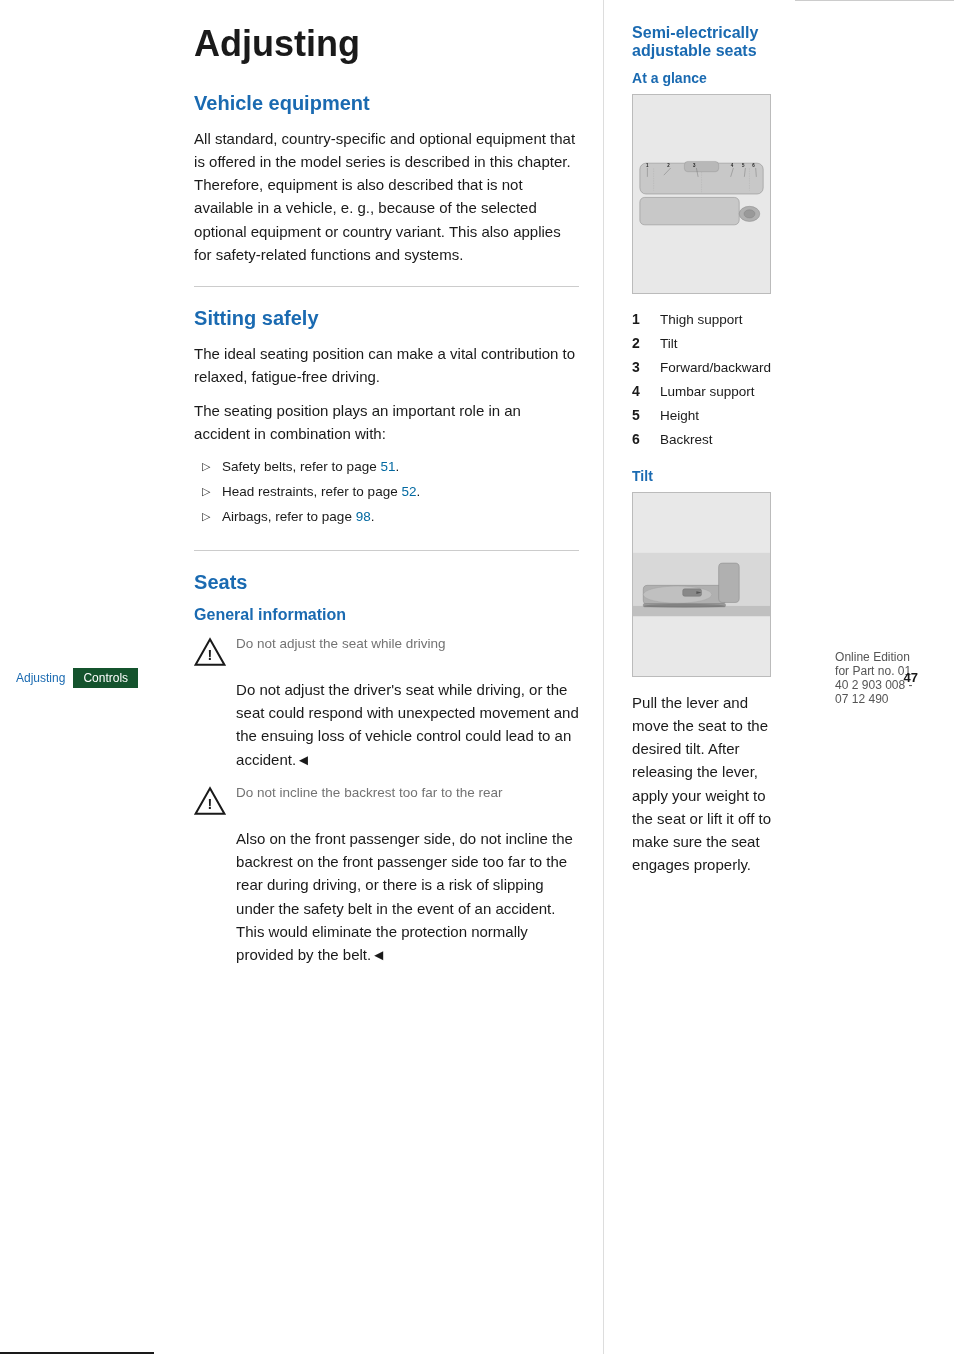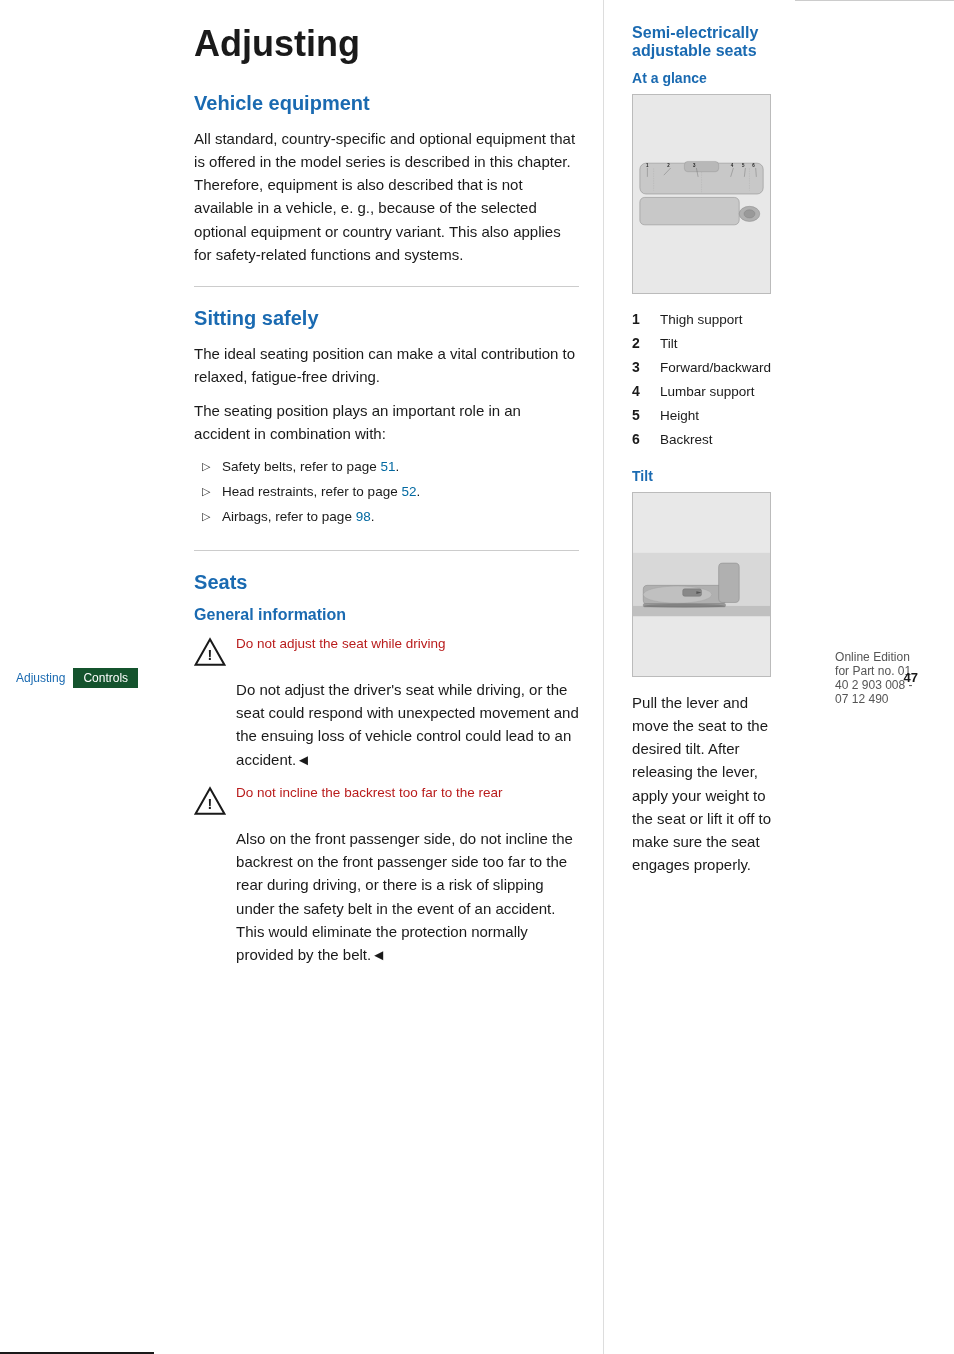--- a/index.html
+++ b/index.html
@@ -125,21 +125,21 @@
       flex-shrink: 0;
       margin-top: 2px;
     }
     .warning-icon svg {
       width: 32px;
       height: 32px;
     }
     .warning-text {
       font-size: 13.5px;
       line-height: 1.55;
-      color: #b91c1c;
+      color: #737373;
     }
     
     .numbered-items {
       list-style: none;
       margin: 10px 0 16px 0;
     }
     .numbered-items li {
       font-size: 13.5px;
       line-height: 1.7;
       display: flex;

